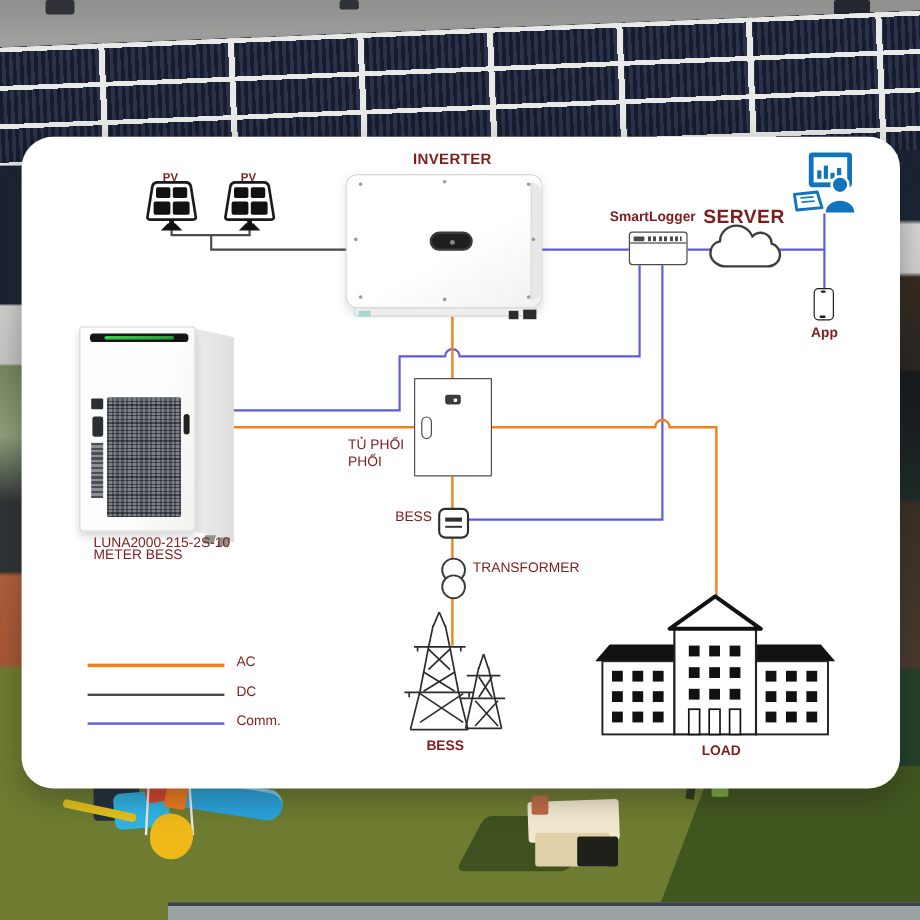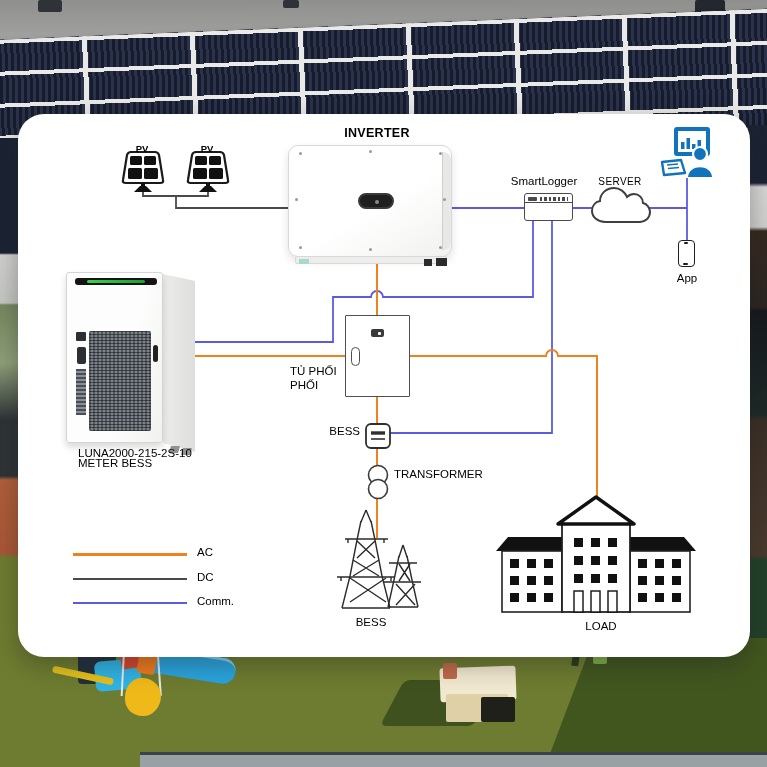--- a/index.html
+++ b/index.html
@@ -109,25 +109,25 @@
   .logger-dash{position:absolute;left:3px;top:2.5px;width:9px;height:4px;background:#4a4a4a;border-radius:1px;}
   .logger-dots{position:absolute;left:15px;top:2.5px;width:28px;height:4px;
         background:repeating-linear-gradient(90deg,#4a4a4a 0 2.5px,#fff 2.5px 4.5px);}
 
   .phone{left:678px;top:240px;width:17px;height:27px;border:1.8px solid #1e1e1e;
         border-radius:4px;background:#fff;}
   .phone::before{content:"";position:absolute;left:4.5px;top:1px;width:4px;height:1.6px;background:#1e1e1e;border-radius:1px;}
   .phone::after{content:"";position:absolute;left:4px;bottom:1px;width:5px;height:2.5px;background:#1e1e1e;border-radius:1px;}
 
   
-  .lbl{position:absolute;color:#000000;font-size:11.5px;line-height:13px;white-space:nowrap;z-index:6;}
-  .ctr{transform:translateX(-50%);}
+  .lbl{position:absolute;color:#7f1d1d;font-size:11.5px;line-height:13px;white-space:nowrap;z-index:6;}
+  .ctr{transform:translateX(-50%);font-weight:bold;}
   .lbl-inverter{font-weight:700;font-size:12.5px;letter-spacing:.3px;}
   .lbl-pv{font-size:9.5px;font-weight:700;}
-  .lbl-server{font-size:10px;letter-spacing:.4px;}
+  .lbl-server{font-size:16px;letter-spacing:.4px;}
   svg.overlay{position:absolute;left:0;top:0;z-index:3;pointer-events:none;}
   .comp{z-index:4;}
 </style>
 </head>
 <body>
 
 <div id="stage">
 
   <div class="abs roof"></div>
   <div class="abs roof-obj" style="left:38px;top:0;width:24px;height:12px"></div>

